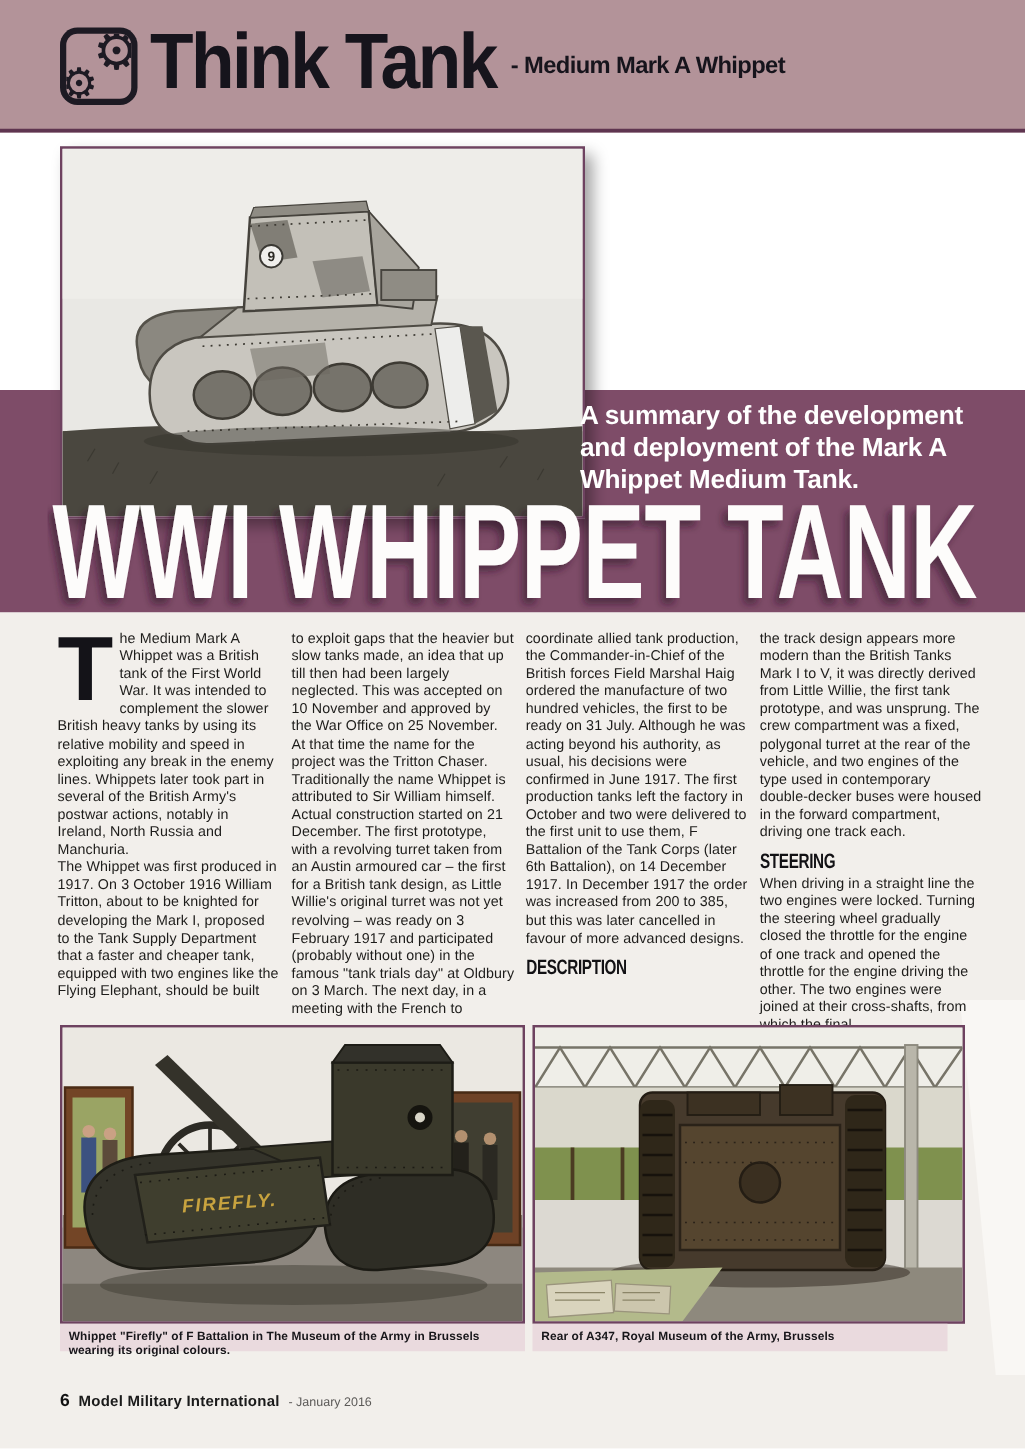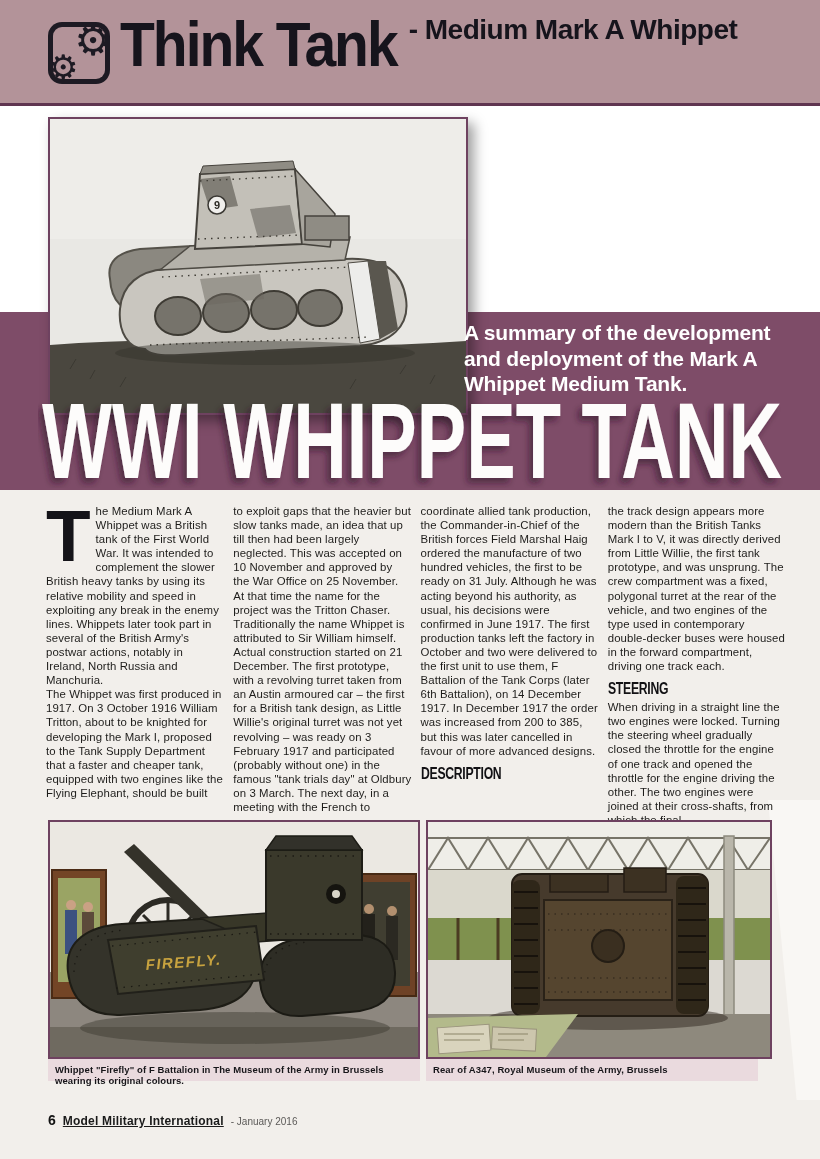--- a/index.html
+++ b/index.html
@@ -7,24 +7,24 @@
         font-family:"Liberation Sans", sans-serif;color:#1d1c1a;}
 
   
   .header-band{position:absolute;left:0;top:0;width:820px;height:103px;background:#b39399;
                border-bottom:3px solid #5f3550;}
   .logo{position:absolute;left:48px;top:22px;width:62px;height:62px;background:#1d1a23;border-radius:14px;}
   .logo-inner{position:absolute;left:5px;top:5px;right:5px;bottom:5px;background:#b39399;border-radius:9px;overflow:hidden;}
   .gear{position:absolute;color:#1d1a23;line-height:1;}
   .gear1{font-size:42px;top:-7px;right:-7px;}
   .gear2{font-size:34px;bottom:-5px;left:-5px;}
-  .title-row{position:absolute;left:120px;top:14px;display:flex;align-items:flex-start;gap:12px;height:78px;}
+  .title-row{position:absolute;left:120px;top:14px;display:flex;align-items:center;gap:12px;height:78px;}
   .main-title{font-size:57px;font-weight:bold;color:#16141c;letter-spacing:-2px;
               display:inline-block;transform:scaleY(1.1);transform-origin:left bottom;}
-  .sub-title{font-size:28px;font-weight:bold;color:#16141c;letter-spacing:-0.5px;}
+  .sub-title{font-size:19px;font-weight:bold;color:#16141c;letter-spacing:-0.5px;}
 
   
   .plum-band{position:absolute;left:0;top:312px;width:820px;height:178px;background:#7e4c68;}
   .top-photo{position:absolute;left:48px;top:117px;width:420px;height:298px;box-sizing:border-box;
              border:2px solid #6e4260;background:#e9e8e4;box-shadow:6px 6px 12px rgba(0,0,0,.38);z-index:3;}
   .top-photo svg{display:block;width:100%;height:100%;}
   .hero-summary{position:absolute;left:464px;top:320px;width:310px;color:#ffffff;font-size:21px;
                 font-weight:bold;line-height:1.22;letter-spacing:-0.2px;z-index:4;}
   .headline-svg{position:absolute;left:38px;top:390px;width:748px;height:98px;z-index:4;}
 
@@ -48,21 +48,21 @@
   .photo-right{left:426px;width:346px;}
   .photo-frame svg{display:block;width:100%;height:100%;}
   .caption{position:absolute;top:1059px;height:22px;box-sizing:border-box;background:#eadade;
            font-size:9.5px;font-weight:bold;color:#17161a;padding:5px 7px 0 7px;z-index:2;letter-spacing:0.1px;}
   .caption-left{left:48px;width:372px;}
   .caption-right{left:426px;width:332px;}
 
   
   .footer{position:absolute;left:48px;top:1112px;display:flex;align-items:baseline;gap:7px;z-index:2;}
   .pgnum{font-size:14px;font-weight:bold;color:#111;}
-  .mag{font-size:12px;font-weight:bold;color:#1a1a1a;letter-spacing:0.2px;text-decoration:underline;}
+  .mag{font-size:12px;font-weight:bold;color:#1a1a1a;letter-spacing:0.2px;}
   .date{font-size:10px;color:#5c5a58;}
 </style>
 </head>
 <body>
 
 <div class="page">
 
   <div class="header-band">
     <div class="logo">
       <div class="logo-inner">

